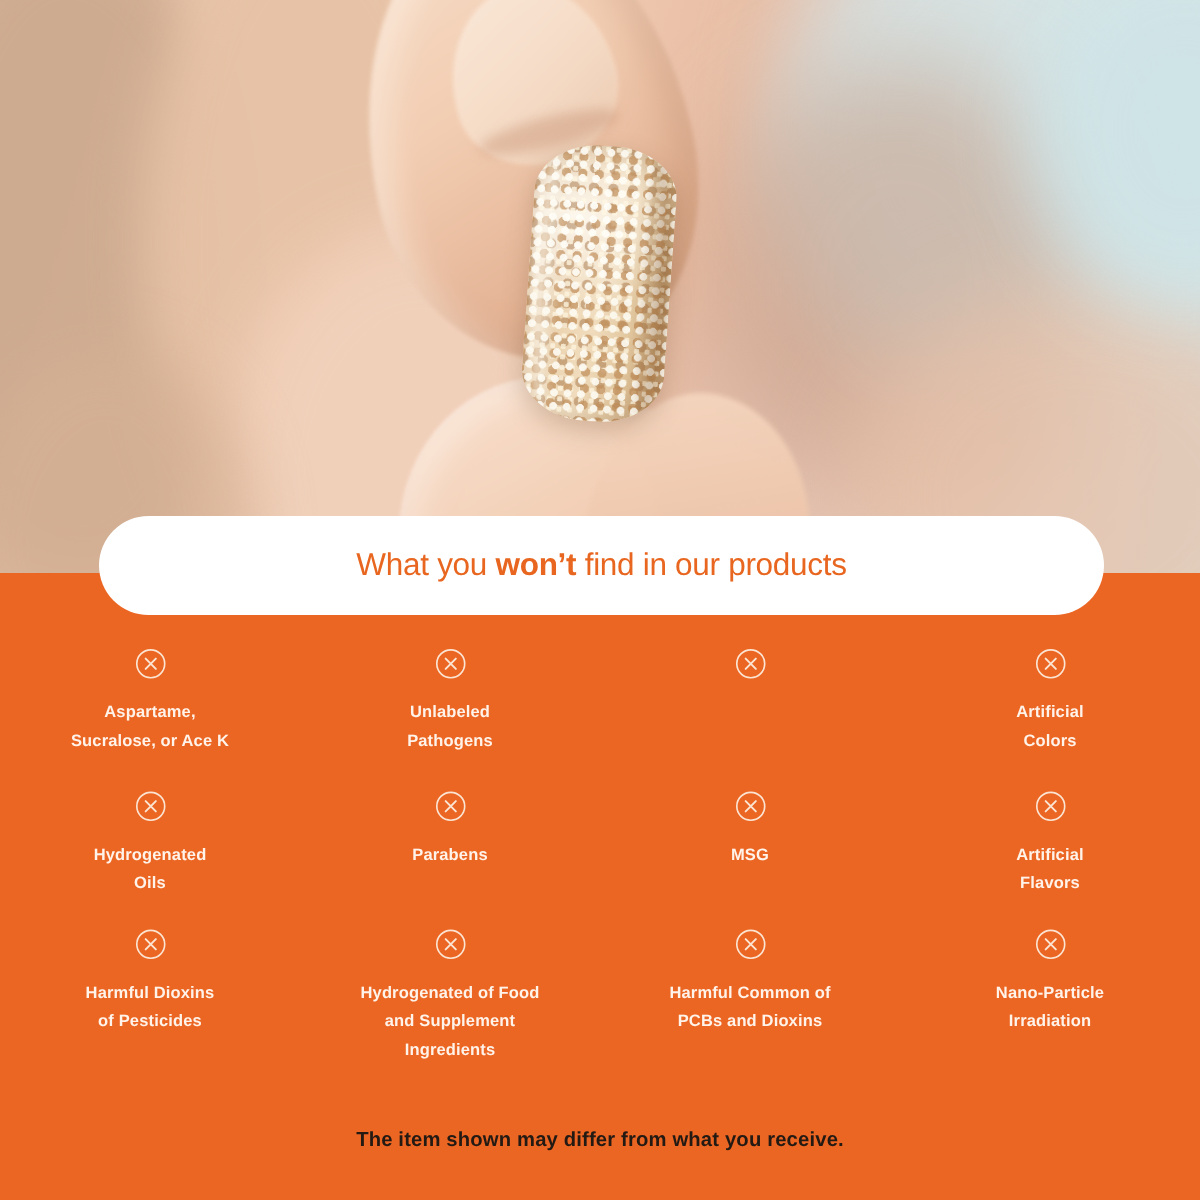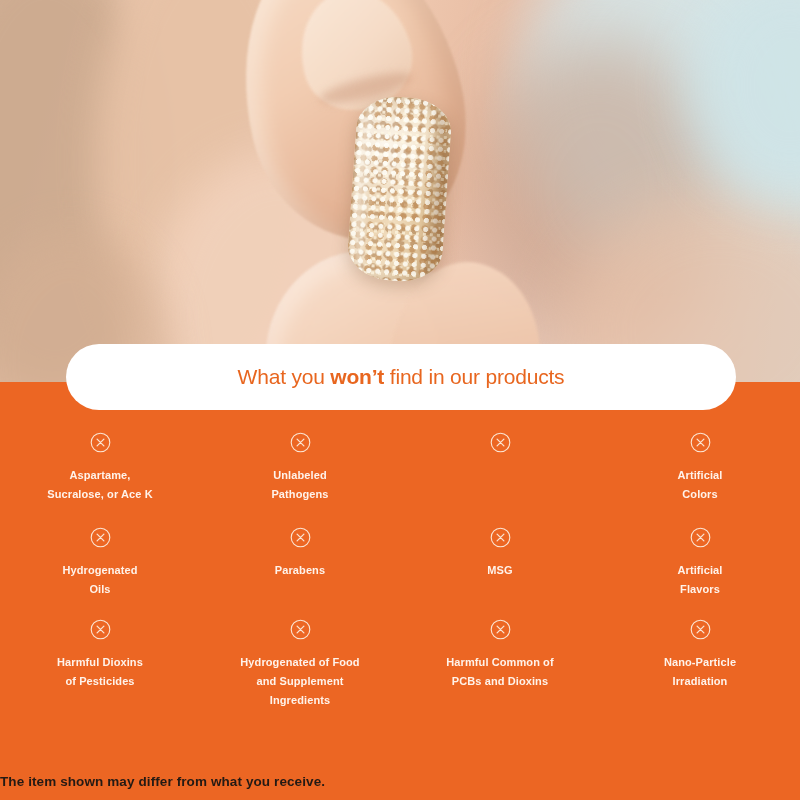--- a/index.html
+++ b/index.html
@@ -171,22 +171,22 @@
     font-size:11px;
     line-height:19px;
     text-align:center;
     font-weight:600;
     letter-spacing:0.1px;
     white-space:pre-line;
   }
 
   
   .footer {
-    position:absolute; left:0; top:774px; width:800px;
-    text-align:left;
+    position:absolute; left:0; top:752px; width:800px;
+    text-align:center;
     color:#241a14;
     font-size:13.5px;
     font-weight:700;
     letter-spacing:0.1px;
   }
 </style>
 </head>
 <body>
 
 <div class="canvas">

